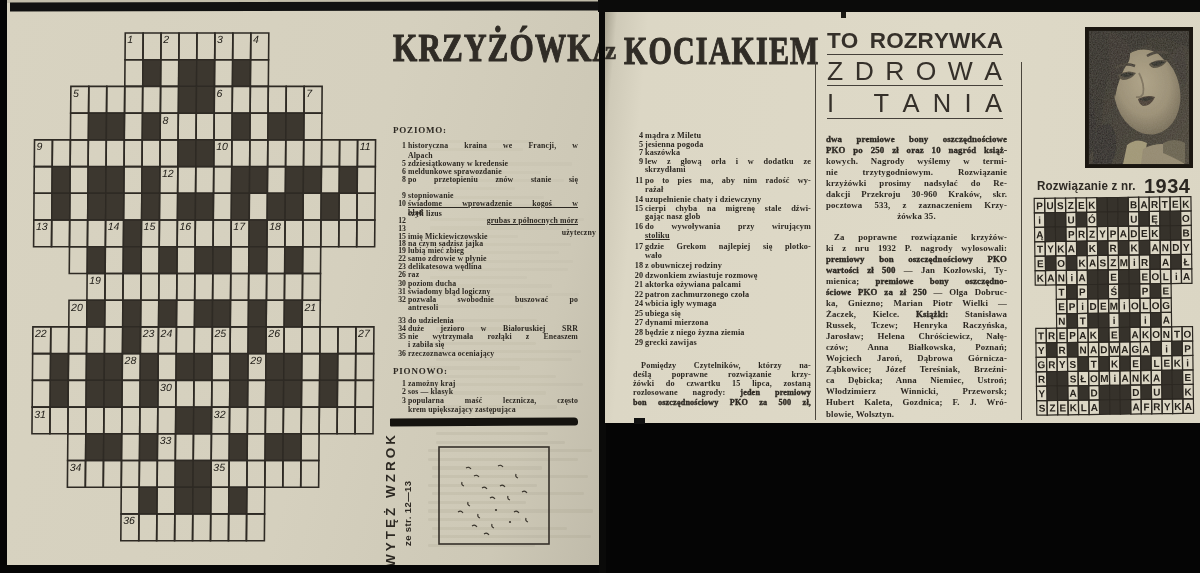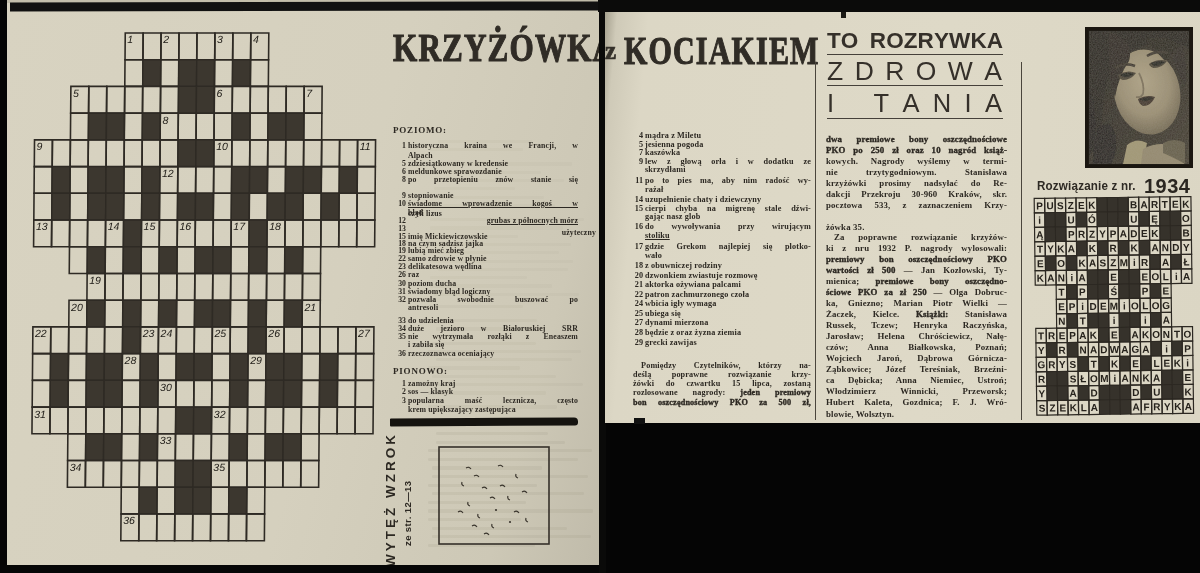--- a/index.html
+++ b/index.html
@@ -526,21 +526,21 @@
 <div style="position:absolute;left:0px;top:280.3px;width:166px;font:bold 8.2px 'Liberation Serif',serif;letter-spacing:0.15px;color:#2c2822;text-align:left;white-space:nowrap;">aktorka ożywiana palcami</div>
 <div style="position:absolute;left:-14px;top:289.9px;width:12px;text-align:right;font:bold 8.2px 'Liberation Serif',serif;color:#2c2822;">22</div>
 <div style="position:absolute;left:0px;top:289.9px;width:166px;font:bold 8.2px 'Liberation Serif',serif;letter-spacing:0.15px;color:#2c2822;text-align:left;white-space:nowrap;">patron zachmurzonego czoła</div>
 <div style="position:absolute;left:-14px;top:299.4px;width:12px;text-align:right;font:bold 8.2px 'Liberation Serif',serif;color:#2c2822;">24</div>
 <div style="position:absolute;left:0px;top:299.4px;width:166px;font:bold 8.2px 'Liberation Serif',serif;letter-spacing:0.15px;color:#2c2822;text-align:left;white-space:nowrap;">wbicia igły wymaga</div>
 <div style="position:absolute;left:-14px;top:308.9px;width:12px;text-align:right;font:bold 8.2px 'Liberation Serif',serif;color:#2c2822;">25</div>
 <div style="position:absolute;left:0px;top:308.9px;width:166px;font:bold 8.2px 'Liberation Serif',serif;letter-spacing:0.15px;color:#2c2822;text-align:left;white-space:nowrap;">ubiega się</div>
 <div style="position:absolute;left:-14px;top:318.4px;width:12px;text-align:right;font:bold 8.2px 'Liberation Serif',serif;color:#2c2822;">27</div>
 <div style="position:absolute;left:0px;top:318.4px;width:166px;font:bold 8.2px 'Liberation Serif',serif;letter-spacing:0.15px;color:#2c2822;text-align:left;white-space:nowrap;">dynami mierzona</div>
 <div style="position:absolute;left:-14px;top:327.9px;width:12px;text-align:right;font:bold 8.2px 'Liberation Serif',serif;color:#2c2822;">28</div>
-<div style="position:absolute;left:0px;top:327.9px;width:166px;font:bold 8.2px 'Liberation Serif',serif;letter-spacing:0.15px;color:#2c2822;text-align:left;white-space:nowrap;">będzie z oraz żyzna ziemia</div>
+<div style="position:absolute;left:0px;top:327.9px;width:166px;font:bold 8.2px 'Liberation Serif',serif;letter-spacing:0.15px;color:#2c2822;text-align:left;white-space:nowrap;">będzie z niego żyzna ziemia</div>
 <div style="position:absolute;left:-14px;top:337.5px;width:12px;text-align:right;font:bold 8.2px 'Liberation Serif',serif;color:#2c2822;">29</div>
 <div style="position:absolute;left:0px;top:337.5px;width:166px;font:bold 8.2px 'Liberation Serif',serif;letter-spacing:0.15px;color:#2c2822;text-align:left;white-space:nowrap;">grecki zawijas</div>
 </div>
 
 <div style="position:absolute;left:633px;top:0;width:178px;">
 <div style="position:absolute;left:8px;top:360.8px;width:170px;font:bold 8.2px 'Liberation Serif',serif;letter-spacing:0.15px;color:#2c2822;text-align:left;text-align-last:justify;white-space:normal;height:10.7px;overflow:hidden;line-height:9.7px;">Pomiędzy Czytelników, którzy na-</div>
 <div style="position:absolute;left:0px;top:370px;width:178px;font:bold 8.2px 'Liberation Serif',serif;letter-spacing:0.15px;color:#2c2822;text-align:left;text-align-last:justify;white-space:normal;height:10.7px;overflow:hidden;line-height:9.7px;">deślą poprawne rozwiązanie krzy-</div>
 <div style="position:absolute;left:0px;top:379.2px;width:178px;font:bold 8.2px 'Liberation Serif',serif;letter-spacing:0.15px;color:#2c2822;text-align:left;text-align-last:justify;white-space:normal;height:10.7px;overflow:hidden;line-height:9.7px;">żówki do czwartku 15 lipca, zostaną</div>
 <div style="position:absolute;left:0px;top:388.4px;width:178px;font:bold 8.2px 'Liberation Serif',serif;letter-spacing:0.15px;color:#2c2822;text-align:left;text-align-last:justify;white-space:normal;height:10.7px;overflow:hidden;line-height:9.7px;">rozlosowane nagrody: <b>jeden premiowy</b></div>
 <div style="position:absolute;left:0px;top:397.6px;width:178px;font:bold 8.2px 'Liberation Serif',serif;letter-spacing:0.15px;color:#2c2822;text-align:left;text-align-last:justify;white-space:normal;height:10.7px;overflow:hidden;line-height:9.7px;"><b>bon oszczędnościowy PKO za 500 zł,</b></div>
@@ -577,25 +577,25 @@
     <span>N</span>
     <span>I</span>
     <span>A</span>
   </div>
 <div class="abs" style="left:827px;top:117.5px;width:176px;height:1.3px;background:#45403a;"></div>
 
 <div style="position:absolute;left:826px;top:0;width:181px;">
 <div style="position:absolute;left:0px;top:133.5px;width:181px;font:bold 8.8px 'Liberation Serif',serif;letter-spacing:0.15px;color:#2c2822;text-align:left;text-align-last:justify;white-space:normal;height:11.3px;overflow:hidden;line-height:10.3px;"><b>dwa premiowe bony oszczędnościowe</b></div>
 <div style="position:absolute;left:0px;top:144.6px;width:181px;font:bold 8.8px 'Liberation Serif',serif;letter-spacing:0.15px;color:#2c2822;text-align:right;text-align-last:justify;white-space:normal;height:11.3px;overflow:hidden;line-height:10.3px;"><b>PKO po 250 zł oraz 10 nagród książ-</b></div>
 <div style="position:absolute;left:0px;top:155.7px;width:181px;font:bold 8.8px 'Liberation Serif',serif;letter-spacing:0.15px;color:#2c2822;text-align:left;text-align-last:justify;white-space:normal;height:11.3px;overflow:hidden;line-height:10.3px;">kowych. Nagrody wyślemy w termi-</div>
-<div style="position:absolute;left:0px;top:166.79999999999998px;width:181px;font:bold 8.8px 'Liberation Serif',serif;letter-spacing:0.15px;color:#2c2822;text-align:left;text-align-last:justify;white-space:normal;height:11.3px;overflow:hidden;line-height:10.3px;">nie trzytygodniowym. Stanisława</div>
+<div style="position:absolute;left:0px;top:166.79999999999998px;width:181px;font:bold 8.8px 'Liberation Serif',serif;letter-spacing:0.15px;color:#2c2822;text-align:left;text-align-last:justify;white-space:normal;height:11.3px;overflow:hidden;line-height:10.3px;">nie trzytygodniowym. Rozwiązanie</div>
 <div style="position:absolute;left:0px;top:177.89999999999998px;width:181px;font:bold 8.8px 'Liberation Serif',serif;letter-spacing:0.15px;color:#2c2822;text-align:left;text-align-last:justify;white-space:normal;height:11.3px;overflow:hidden;line-height:10.3px;">krzyżówki prosimy nadsyłać do Re-</div>
 <div style="position:absolute;left:0px;top:188.99999999999997px;width:181px;font:bold 8.8px 'Liberation Serif',serif;letter-spacing:0.15px;color:#2c2822;text-align:left;text-align-last:justify;white-space:normal;height:11.3px;overflow:hidden;line-height:10.3px;">dakcji Przekroju 30-960 Kraków, skr.</div>
 <div style="position:absolute;left:0px;top:200.09999999999997px;width:181px;font:bold 8.8px 'Liberation Serif',serif;letter-spacing:0.15px;color:#2c2822;text-align:left;text-align-last:justify;white-space:normal;height:11.3px;overflow:hidden;line-height:10.3px;">pocztowa 533, z zaznaczeniem Krzy-</div>
-<div style="position:absolute;left:0px;top:211.19999999999996px;width:181px;font:bold 8.8px 'Liberation Serif',serif;letter-spacing:0.15px;color:#2c2822;text-align:left;white-space:nowrap;margin-top:11px;">żówka 35.</div>
+<div style="position:absolute;left:0px;top:211.19999999999996px;width:181px;font:bold 8.8px 'Liberation Serif',serif;letter-spacing:0.15px;color:#2c2822;text-align:center;white-space:nowrap;">żówka 35.</div>
 </div>
 
 <div style="position:absolute;left:826px;top:0;width:181px;">
 <div style="position:absolute;left:8px;top:231.7px;width:173px;font:bold 8.8px 'Liberation Serif',serif;letter-spacing:0.15px;color:#2c2822;text-align:left;text-align-last:justify;white-space:normal;height:11.3px;overflow:hidden;line-height:10.3px;">Za poprawne rozwiązanie krzyżów-</div>
 <div style="position:absolute;left:0px;top:242.75px;width:181px;font:bold 8.8px 'Liberation Serif',serif;letter-spacing:0.15px;color:#2c2822;text-align:left;text-align-last:justify;white-space:normal;height:11.3px;overflow:hidden;line-height:10.3px;">ki z nru 1932 P. nagrody wylosowali:</div>
 <div style="position:absolute;left:0px;top:253.8px;width:181px;font:bold 8.8px 'Liberation Serif',serif;letter-spacing:0.15px;color:#2c2822;text-align:left;text-align-last:justify;white-space:normal;height:11.3px;overflow:hidden;line-height:10.3px;"><b>premiowy bon oszczędnościowy PKO</b></div>
 <div style="position:absolute;left:0px;top:264.85px;width:181px;font:bold 8.8px 'Liberation Serif',serif;letter-spacing:0.15px;color:#2c2822;text-align:left;text-align-last:justify;white-space:normal;height:11.3px;overflow:hidden;line-height:10.3px;"><b>wartości zł 500</b> — Jan Kozłowski, Ty-</div>
 <div style="position:absolute;left:0px;top:275.90000000000003px;width:181px;font:bold 8.8px 'Liberation Serif',serif;letter-spacing:0.15px;color:#2c2822;text-align:left;text-align-last:justify;white-space:normal;height:11.3px;overflow:hidden;line-height:10.3px;">mienica; <b>premiowe bony oszczędno-</b></div>
 <div style="position:absolute;left:0px;top:286.95000000000005px;width:181px;font:bold 8.8px 'Liberation Serif',serif;letter-spacing:0.15px;color:#2c2822;text-align:left;text-align-last:justify;white-space:normal;height:11.3px;overflow:hidden;line-height:10.3px;"><b>ściowe PKO za zł 250</b> — Olga Dobruc-</div>
 <div style="position:absolute;left:0px;top:298.00000000000006px;width:181px;font:bold 8.8px 'Liberation Serif',serif;letter-spacing:0.15px;color:#2c2822;text-align:left;text-align-last:justify;white-space:normal;height:11.3px;overflow:hidden;line-height:10.3px;">ka, Gniezno; Marian Piotr Wielki —</div>

